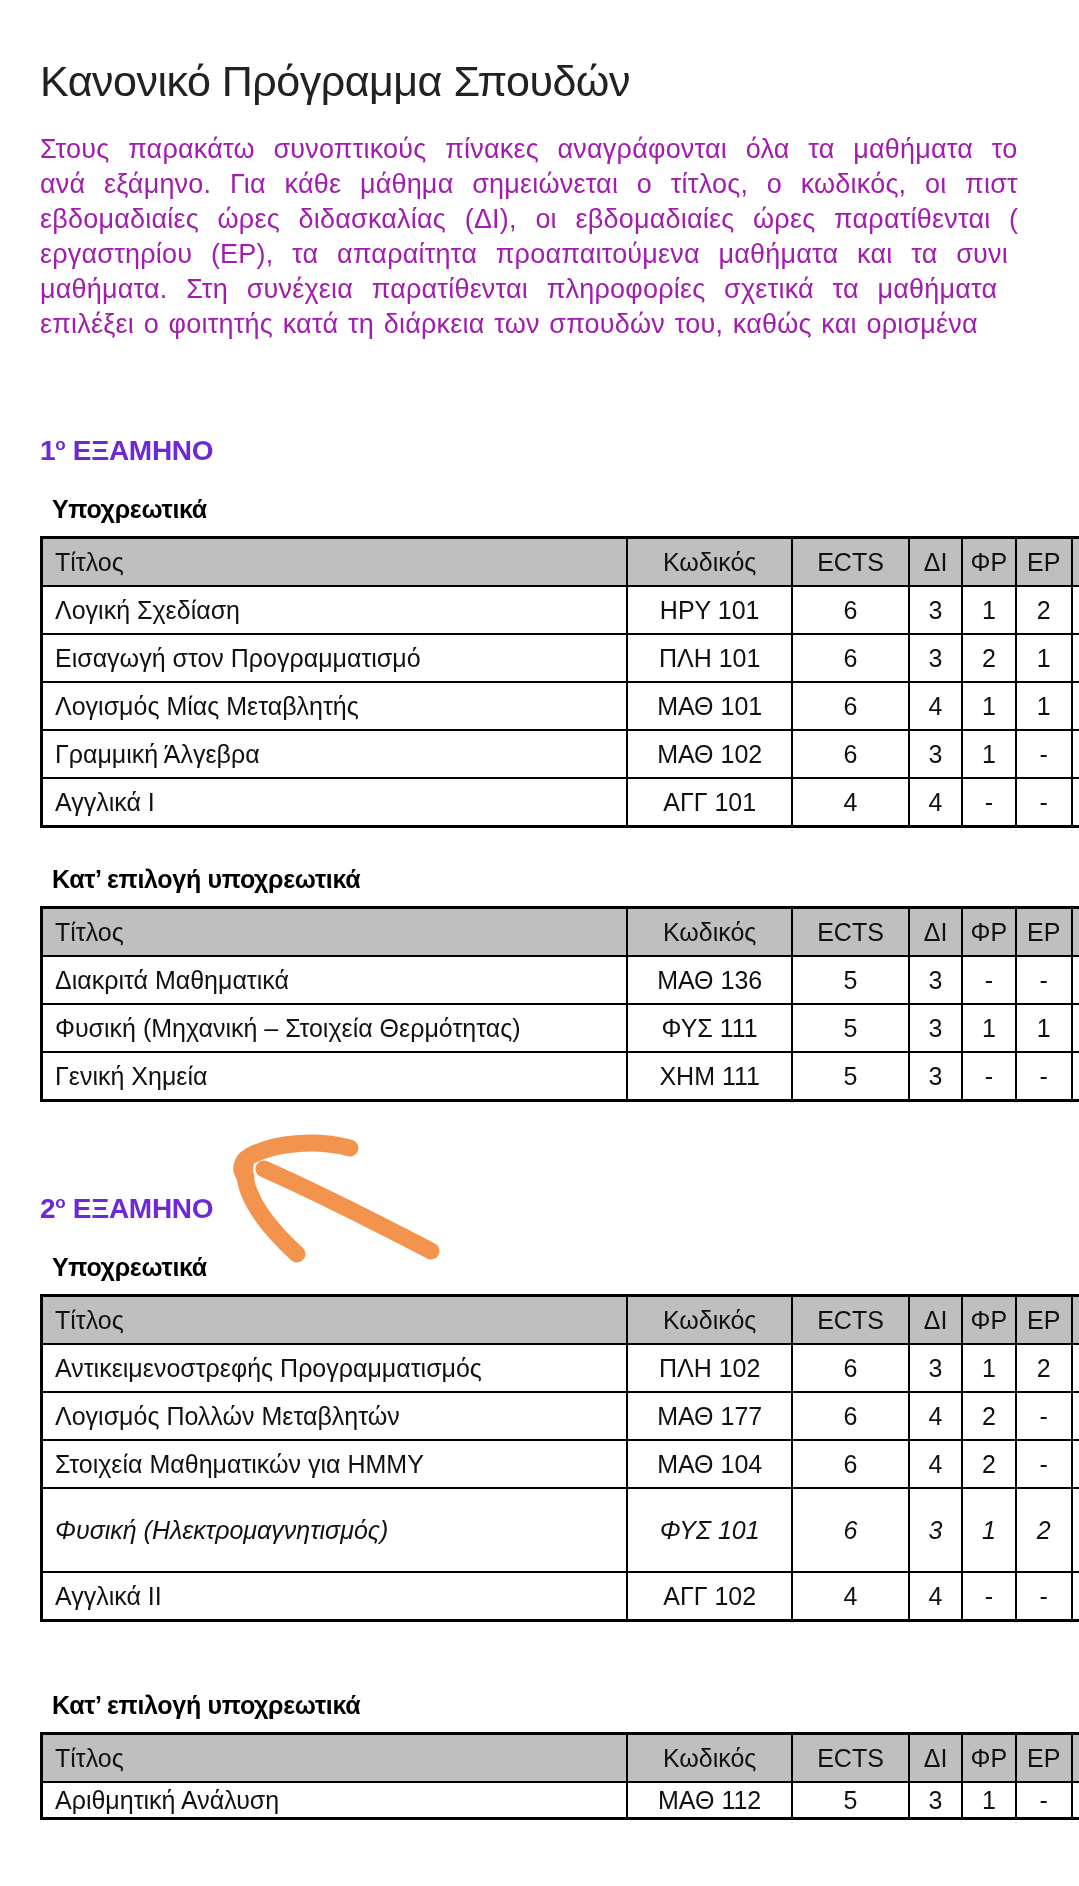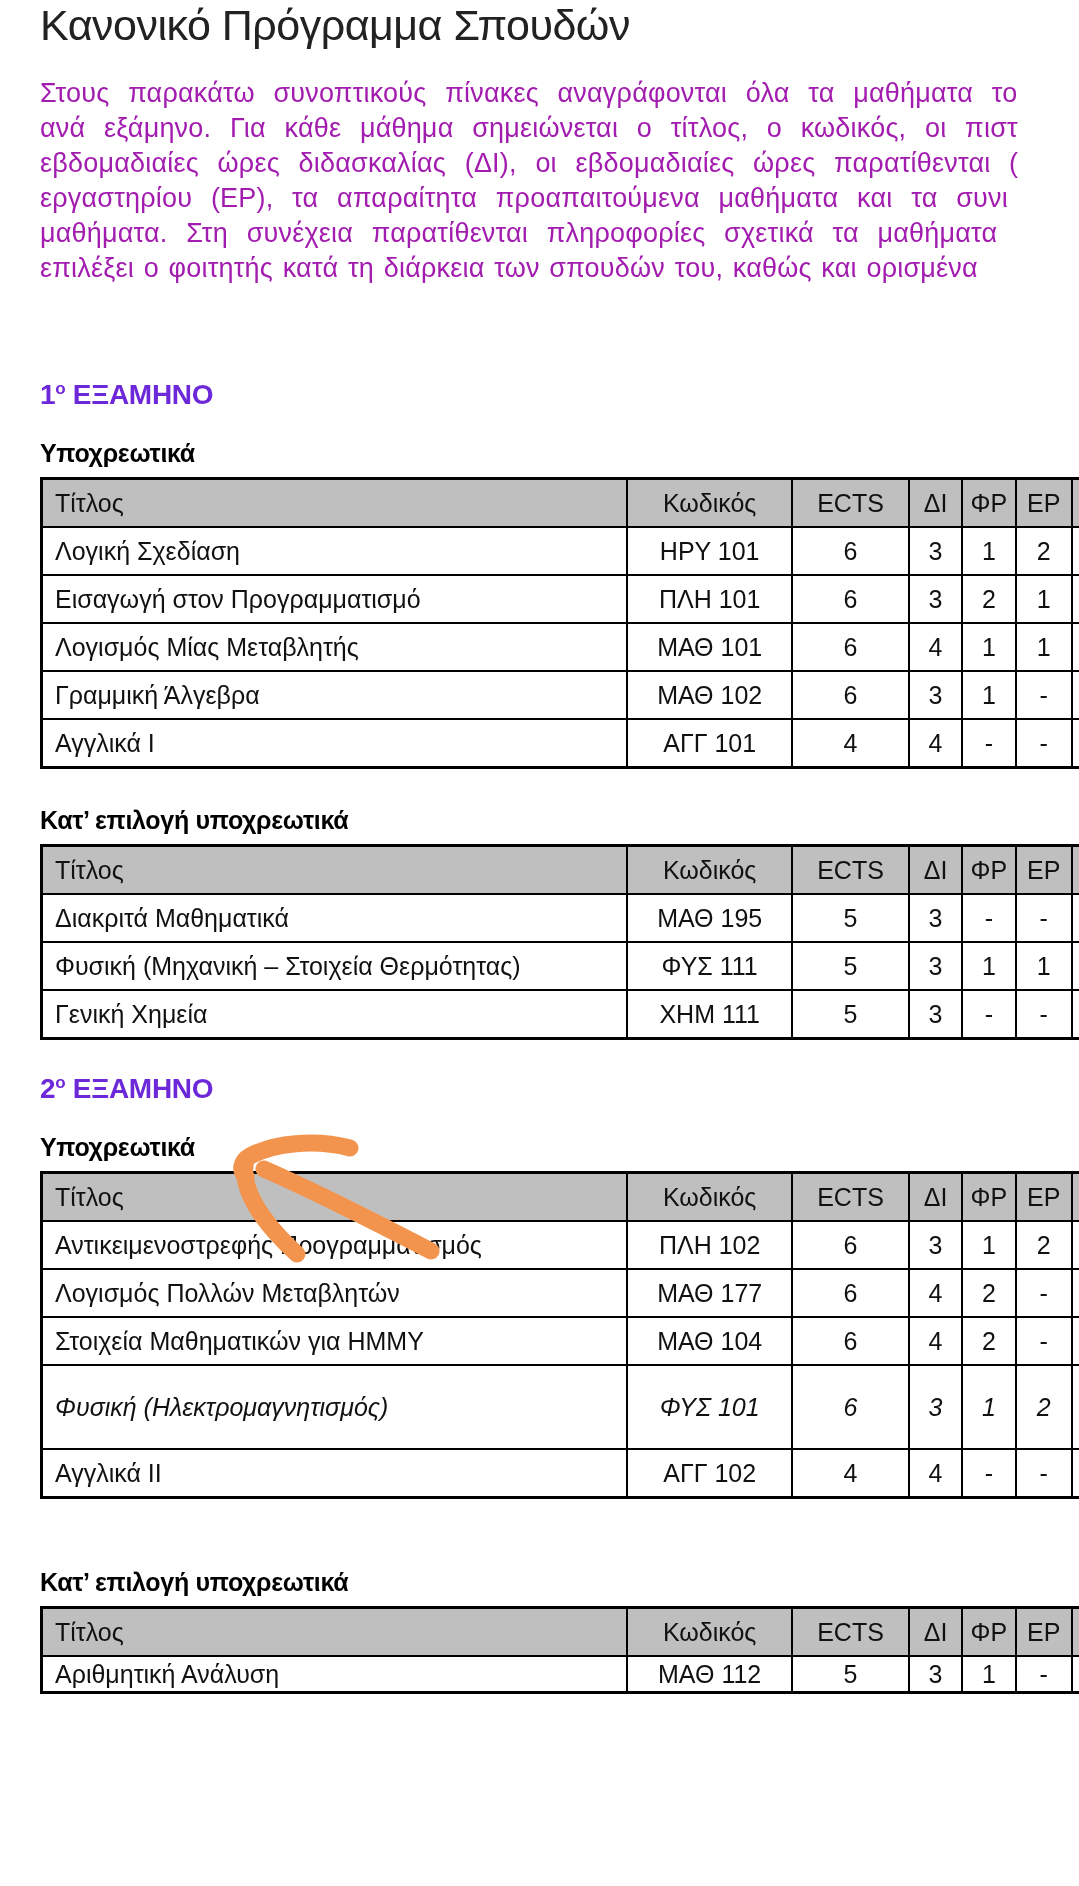--- a/index.html
+++ b/index.html
@@ -7,21 +7,21 @@
     position:relative;
     width:1079px; height:1886px;
     overflow:hidden;
     background:#ffffff;
     font-family:"Liberation Sans", sans-serif;
     color:#111;
   }
   .content { padding-left:40px; }
 
   h1.doc-title {
-    margin:0; 
+    margin:0; padding-top:56px;
     font-size:43px; line-height:50px;
     font-weight:400; color:#222;
     letter-spacing:-0.5px;
     white-space:nowrap;
   }
 
   .intro { margin-top:26px; }
   .intro .line {
     white-space:nowrap;
     height:35px; line-height:35px;
@@ -32,24 +32,24 @@
   }
   .intro .line:last-child { word-spacing:2px; }
 
   h2.sem-heading {
     margin:0; margin-top:92px;
     font-size:28px; line-height:34px;
     font-weight:700; color:#6d28d9;
     letter-spacing:-0.3px;
   }
   h2.sem-heading sup { font-size:17px; vertical-align:super; line-height:0; }
-  h2#sem2-heading { margin-top:32px; }
+  h2#sem2-heading { margin-top:90px; }
 
   h3.sub-heading {
-    margin:0; margin-top:26px;
+    margin:12px; margin-top:26px;
     font-size:25px; line-height:30px;
     font-weight:700; color:#000;
     letter-spacing:-0.3px;
   }
   h3.sub-heading.elective { margin-top:36px; }
   h3#sem2-elective-heading { margin-top:68px; }
 
   table.course-table {
     margin-top:9px;
     border-collapse:collapse;
@@ -195,21 +195,21 @@
             <th>ECTS</th>
             <th>ΔΙ</th>
             <th>ΦΡ</th>
             <th>ΕΡ</th>
             <th></th>
           </tr>
         </thead>
       <tbody>
           <tr>
             <td>Διακριτά Μαθηματικά</td>
-            <td>ΜΑΘ 195</td>
+            <td>ΜΑΘ 136</td>
             <td>5</td>
             <td>3</td>
             <td>-</td>
             <td>-</td>
             <td></td>
           </tr>
           <tr>
             <td>Φυσική (Μηχανική – Στοιχεία Θερμότητας)</td>
             <td>ΦΥΣ 111</td>
             <td>5</td>

